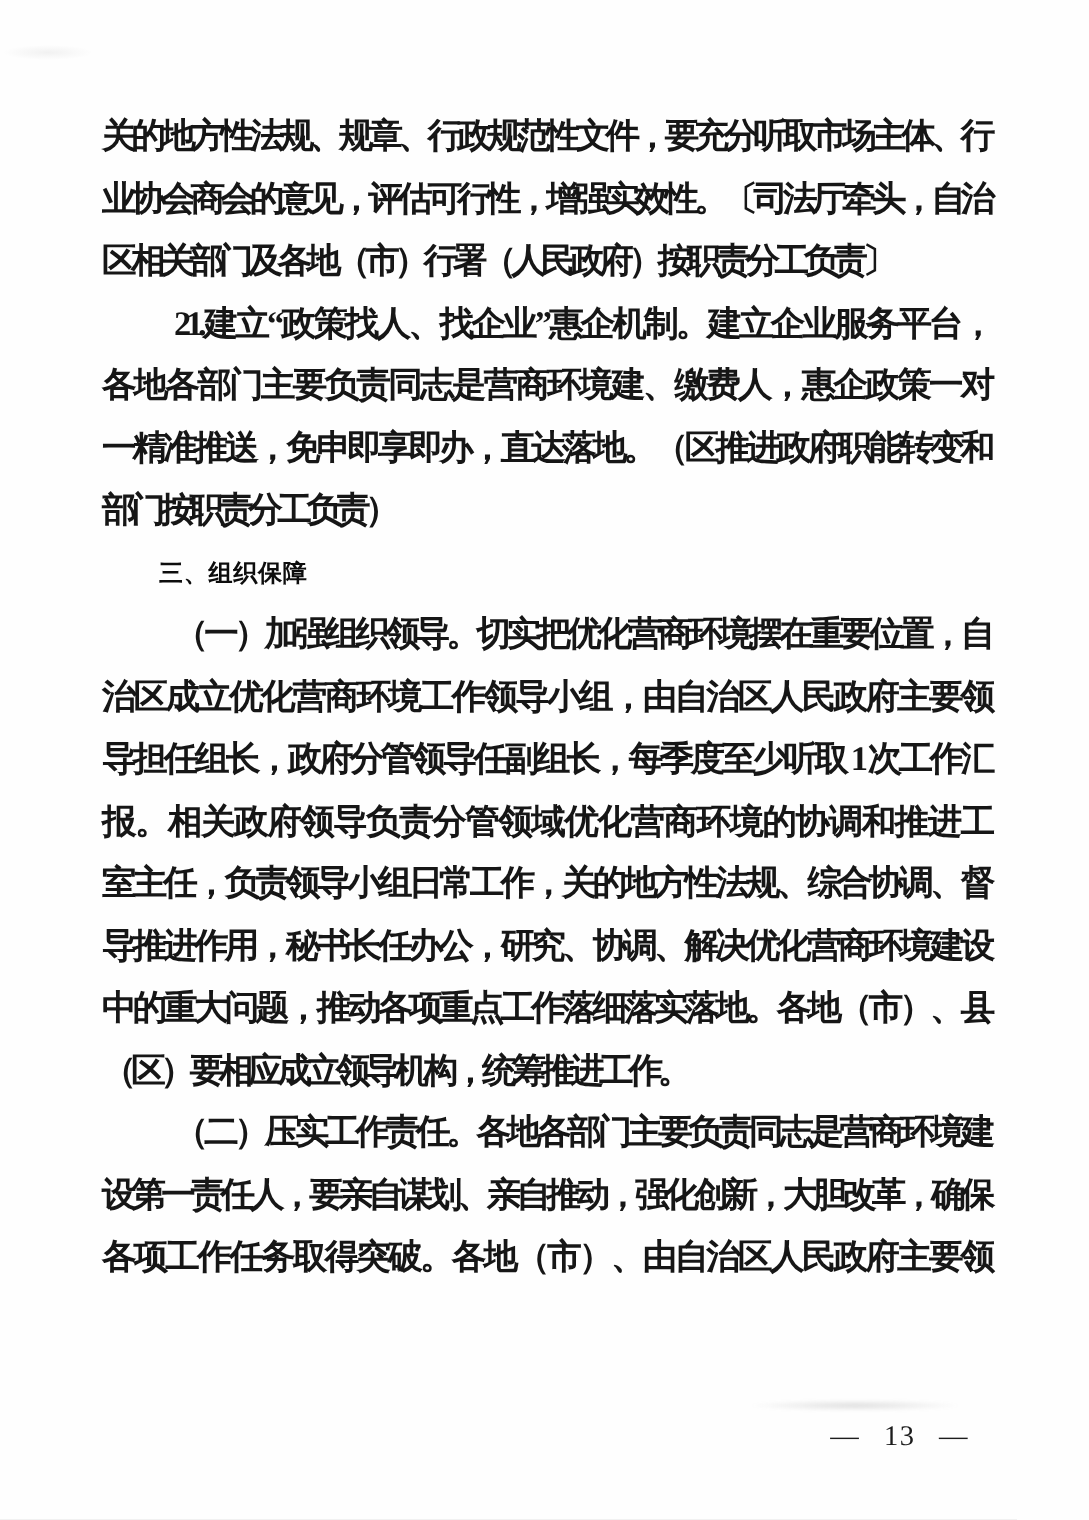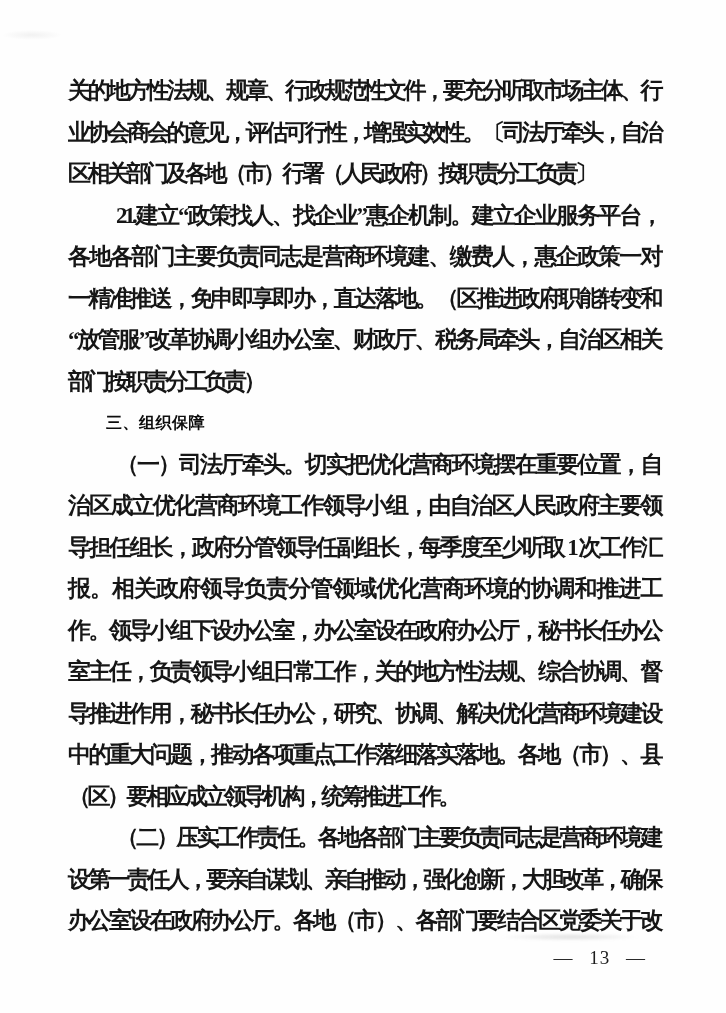--- a/index.html
+++ b/index.html
@@ -90,32 +90,30 @@
 <div class="page">
   <div class="scan-smudge-2"></div>
 
   <div class="text-block">
     <div class="line full">关的地方性法规、规章、行政规范性文件，要充分听取市场主体、行</div>
     <div class="line full">业协会商会的意见，评估可行性，增强实效性。〔司法厅牵头，自治</div>
     <div class="line end">区相关部门及各地（市）行署（人民政府）按职责分工负责〕</div>
     <div class="line full indent">21.建立“政策找人、找企业”惠企机制。建立企业服务平台，</div>
     <div class="line full">各地各部门主要负责同志是营商环境建、缴费人，惠企政策一对</div>
     <div class="line full">一精准推送，免申即享即办，直达落地。（区推进政府职能转变和</div>
-    <div class="line full">“放管服”改革协调小组办公室、财政厅、税务局牵头，自治区相关</div>
     <div class="line end">部门按职责分工负责）</div>
     <div class="line heading">三、组织保障</div>
-    <div class="line full indent">（一）司法厅牵头。切实把优化营商环境摆在重要位置，自</div>
+    <div class="line full indent">（一）加强组织领导。切实把优化营商环境摆在重要位置，自</div>
     <div class="line full">治区成立优化营商环境工作领导小组，由自治区人民政府主要领</div>
     <div class="line full">导担任组长，政府分管领导任副组长，每季度至少听取 1 次工作汇</div>
     <div class="line full">报。相关政府领导负责分管领域优化营商环境的协调和推进工</div>
-    <div class="line full">作。领导小组下设办公室，办公室设在政府办公厅，秘书长任办公</div>
     <div class="line full">室主任，负责领导小组日常工作，关的地方性法规、综合协调、督</div>
     <div class="line full">导推进作用，秘书长任办公，研究、协调、解决优化营商环境建设</div>
     <div class="line full">中的重大问题，推动各项重点工作落细落实落地。各地（市）、县</div>
     <div class="line end">（区）要相应成立领导机构，统筹推进工作。</div>
     <div class="line full indent">（二）压实工作责任。各地各部门主要负责同志是营商环境建</div>
     <div class="line full">设第一责任人，要亲自谋划、亲自推动，强化创新，大胆改革，确保</div>
-    <div class="line full">办公室设在政府办公厅。各地（市）、各部门要结合区党委关于改</div>
+    <div class="line full">各项工作任务取得突破。各地（市）、由自治区人民政府主要领</div>
   </div>
 
   <div class="scan-smudge"></div>
   <div class="footer">— 13 —</div>
 </div>
 
 </body></html>

